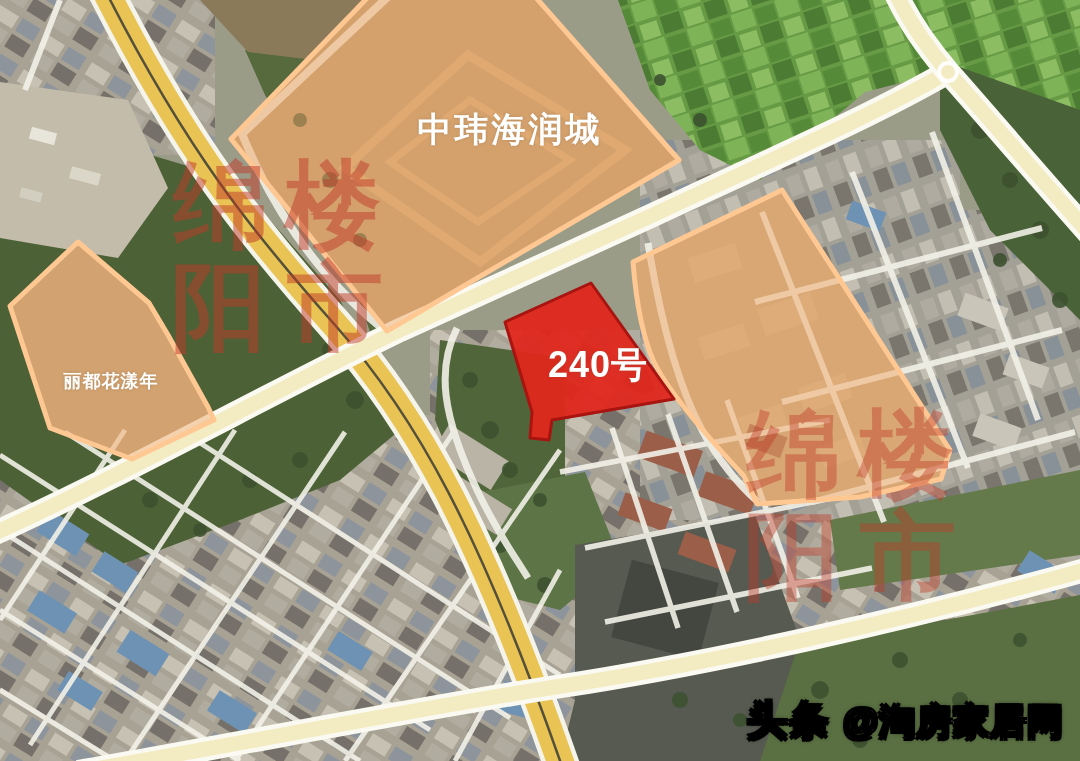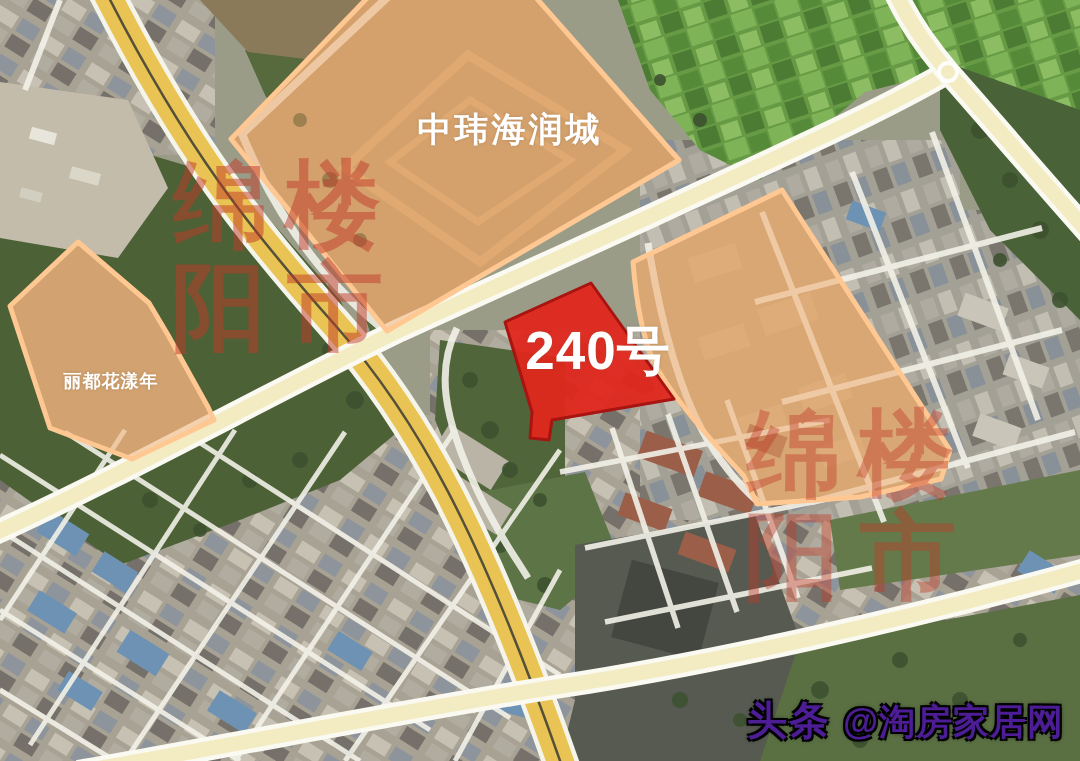--- a/index.html
+++ b/index.html
@@ -10,31 +10,31 @@
   }
   #stage svg{position:absolute;left:0;top:0;}
   .plabel{
     position:absolute;transform:translate(-50%,-50%);
     color:#ffffff;font-weight:bold;white-space:nowrap;
     text-shadow:0 0 3px rgba(120,90,50,.35);
   }
   #label-zhongwei{left:510px;top:130px;font-size:34px;letter-spacing:3px;}
   #label-lidu{left:111px;top:361px;font-size:18px;letter-spacing:1px;margin-top:20px;}
   #label-xicheng{left:801px;top:343px;font-size:35px;letter-spacing:3px;}
-  #label-lot240{left:598px;top:352px;font-size:53px;letter-spacing:1px;}
+  #label-lot240{left:598px;top:365px;font-size:36px;letter-spacing:1px;}
   .wm{position:absolute;width:230px;height:215px;color:#c03a28;
       font-weight:bold;pointer-events:none;}
   .wm span{position:absolute;width:112px;height:104px;line-height:104px;
       text-align:center;font-size:96px;display:block;}
   #wm1{left:165px;top:153px;opacity:.5;}
   #wm2{left:738px;top:402px;opacity:.42;}
   .wm .c00{left:0;top:0;}  .wm .c01{left:112px;top:0;}
   .wm .c10{left:-2px;top:102px;} .wm .c11{left:114px;top:102px;}
   #credit{
-    position:absolute;right:16px;bottom:13px;color:#4c1d95;font-weight:bold;
+    position:absolute;right:16px;bottom:13px;color:#000000;font-weight:bold;
     white-space:nowrap;
     text-shadow:-2px -2px 0 #000,2px -2px 0 #000,-2px 2px 0 #000,2px 2px 0 #000,0 0 5px #000;
     margin-top:20px;
   }
   #credit .src{font-size:40px;letter-spacing:2px;margin-right:12px;}
   #credit .handle{font-size:36px;letter-spacing:1px;}
 </style>
 </head>
 <body>
 

